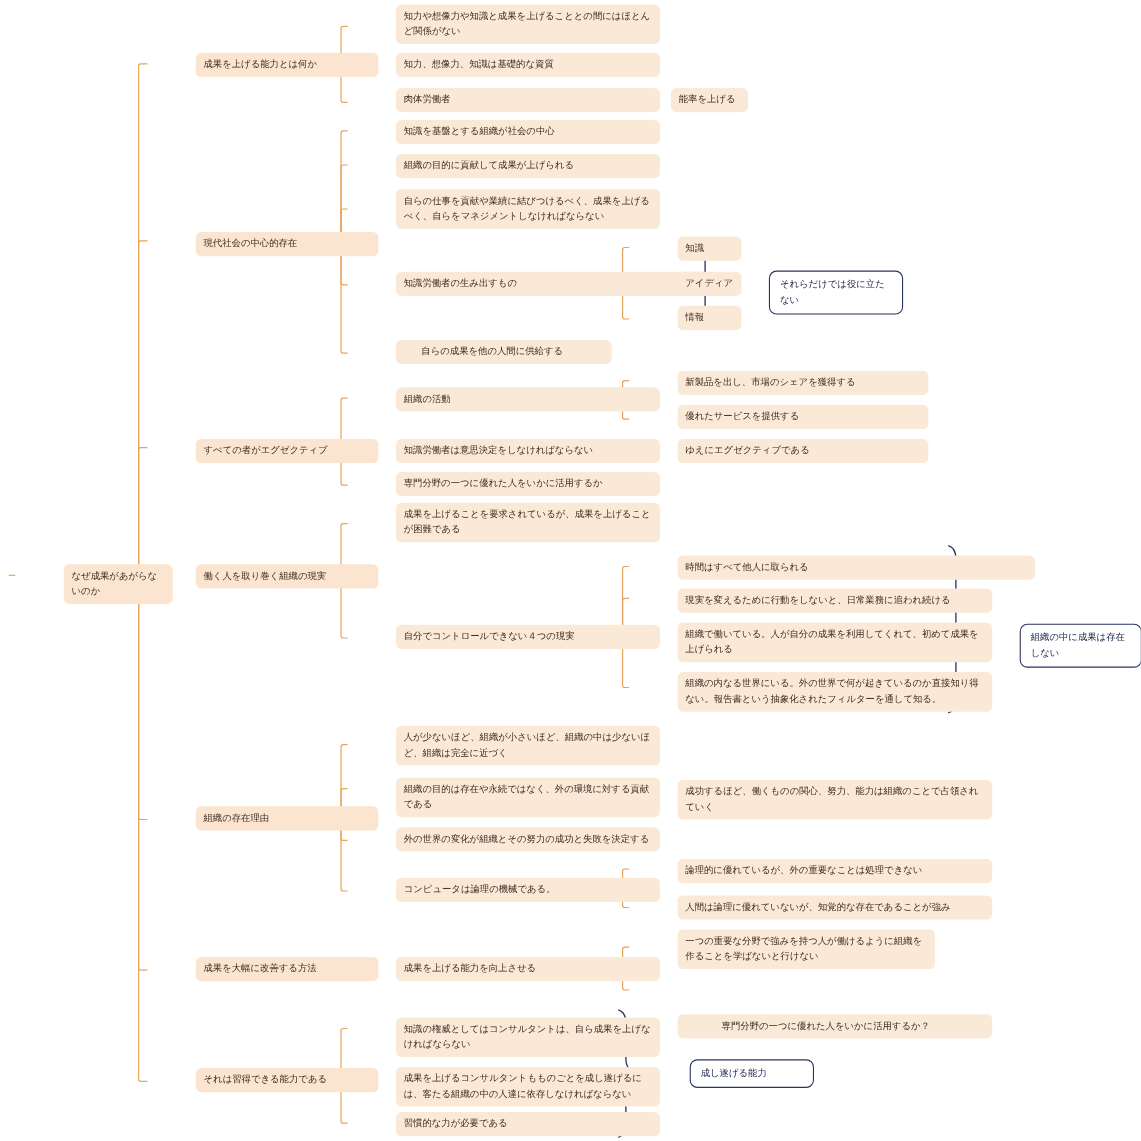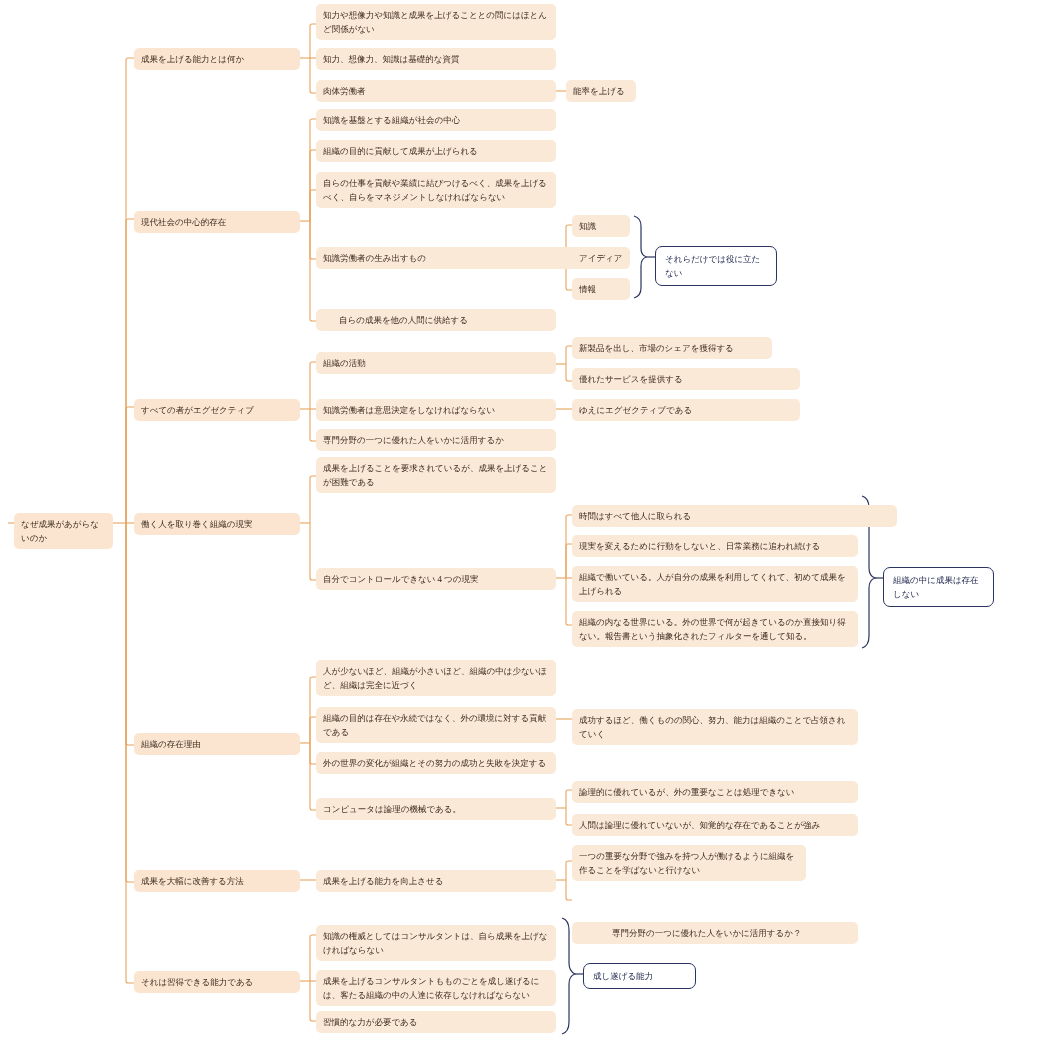--- a/index.html
+++ b/index.html
@@ -1,21 +1,21 @@
 <!DOCTYPE html>
 <html><head>
 <meta charset="utf-8">
 <style>
   html,body{margin:0;padding:0;background:#ffffff;}
   body{width:1037px;height:1037px;position:relative;overflow:hidden;
        font-family:"DejaVu Sans","Liberation Sans",sans-serif;}
   #map{position:absolute;left:0;top:0;width:1037px;height:1037px;}
   svg.links{position:absolute;left:0;top:0;width:1037px;height:1037px;pointer-events:none;}
   .node{position:absolute;box-sizing:border-box;background:#fbe5d0;border-radius:5px;
-        color:#3b2a1d;font-size:8.5px;line-height:14px;padding:4px 7px;}
+        color:#3b2a1d;font-size:8.5px;line-height:14px;padding:4px 7px;margin-left:44px;}
   .node.sub{background:#fbe9d8;}
   .node.callout{background:#ffffff;border:1.4px solid #2b3360;color:#20264d;border-radius:7px;
         padding:5px 9px;}
   .node .txt{display:block;white-space:pre-wrap;word-break:break-all;}
 </style>
 </head>
 <body>
 
 <div id="map">
   <svg class="links" viewBox="0 0 1037 1037" xmlns="http://www.w3.org/2000/svg">
@@ -149,21 +149,21 @@
   </div>
   <div class="node sub" style="left:316px;top:140px;width:240px;">
     <span class="txt">組織の目的に貢献して成果が上げられる</span>
   </div>
   <div class="node sub" style="left:316px;top:172px;width:240px;">
     <span class="txt">自らの仕事を貢献や業績に結びつけるべく、成果を上げるべく、自らをマネジメントしなければならない</span>
   </div>
   <div class="node sub" style="left:316px;top:247px;width:284px;">
     <span class="txt">知識労働者の生み出すもの</span>
   </div>
-  <div class="node sub" style="left:316px;top:309px;width:240px;padding-left:23px;">
+  <div class="node sub" style="left:316px;top:309px;width:196px;padding-left:23px;">
     <span class="txt">自らの成果を他の人間に供給する</span>
   </div>
   <div class="node sub" style="left:572px;top:215px;width:58px;">
     <span class="txt">知識</span>
   </div>
   <div class="node sub" style="left:572px;top:247px;width:58px;">
     <span class="txt">アイディア</span>
   </div>
   <div class="node sub" style="left:572px;top:278px;width:58px;">
     <span class="txt">情報</span>
@@ -174,21 +174,21 @@
 
   <div class="node sub" style="left:316px;top:352px;width:240px;">
     <span class="txt">組織の活動</span>
   </div>
   <div class="node sub" style="left:316px;top:399px;width:240px;">
     <span class="txt">知識労働者は意思決定をしなければならない</span>
   </div>
   <div class="node sub" style="left:316px;top:429px;width:240px;">
     <span class="txt">専門分野の一つに優れた人をいかに活用するか</span>
   </div>
-  <div class="node sub" style="left:572px;top:337px;width:200px;">
+  <div class="node sub" style="left:572px;top:337px;width:228px;">
     <span class="txt">新製品を出し、市場のシェアを獲得する</span>
   </div>
   <div class="node sub" style="left:572px;top:368px;width:228px;">
     <span class="txt">優れたサービスを提供する</span>
   </div>
   <div class="node sub" style="left:572px;top:399px;width:228px;">
     <span class="txt">ゆえにエグゼクティブである</span>
   </div>
 
   <div class="node sub" style="left:316px;top:457px;width:240px;">

